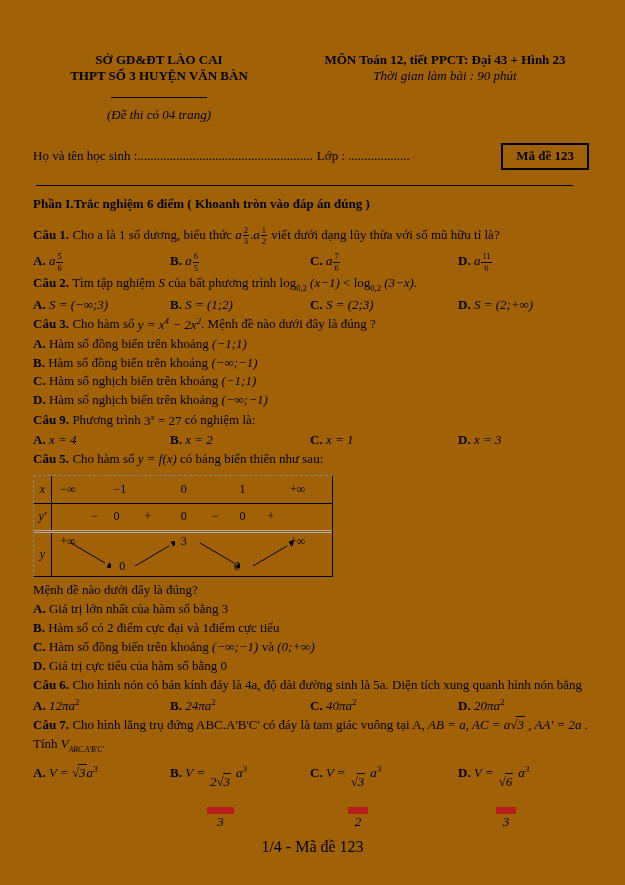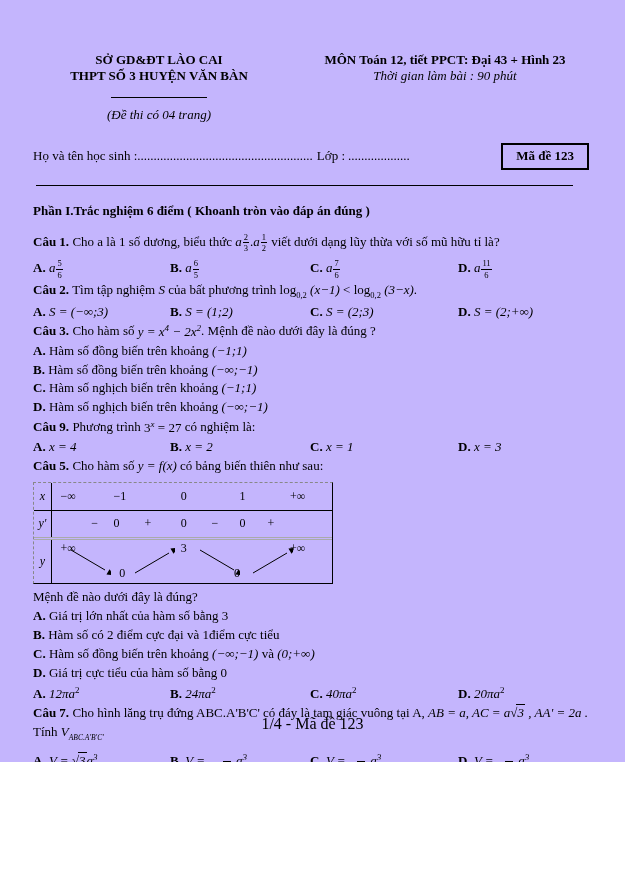--- a/index.html
+++ b/index.html
@@ -1,31 +1,31 @@
 <!DOCTYPE html>
 <html><head>
 <meta charset="utf-8">
 <style>
   html,body{margin:0;padding:0;background:#fff;}
-  .page{width:625px;height:762px;background:#c4b5fd;color:#000;position:relative;overflow:hidden;
+  .page{width:625px;height:885px;background:#a16207;color:#000;position:relative;overflow:hidden;
         font-family:"Liberation Serif","DejaVu Serif",serif;font-size:13px;line-height:1.3;}
   .inner{padding:52px 20px 0 33px;}
   .b{font-weight:bold;}
   .it{font-style:italic;}
   
   .header{display:flex;}
   .h-left{width:252px;text-align:center;line-height:1.2;}
   .h-left .rule{width:96px;border-top:1px solid #000;margin:14px auto 9px;}
   .h-right{flex:1;text-align:center;line-height:1.2;}
   .h-right .t1{font-size:13.5px;}
   
   .student{display:flex;align-items:center;margin-top:20px;white-space:nowrap;}
   .code-box{border:2px solid #000;padding:3px 13px;font-weight:bold;margin-left:auto;margin-right:16px;}
   .hr{border-top:1.7px solid #000;margin:15px 32px 0 3px;}
-  .section-title{margin-top:17px;font-weight:bold;}
+  .section-title{margin-top:10px;font-weight:bold;}
   
   .q{}
   .qline{margin-top:2px;}
   .qlabel{font-weight:bold;}
   .math{font-style:italic;}
   .rm{font-style:normal;}
   .opts{display:grid;grid-template-columns:137px 140px 148px auto;margin-top:3px;}
   .optlist .opt{margin-top:2px;}
   .okey{font-weight:bold;}
   
@@ -230,20 +230,24 @@
       </div>
 
       <div>Mệnh đề nào dưới đây là đúng?</div>
       <div class="opt"><b class="okey">A.</b> <span>Giá trị lớn nhất của hàm số bằng 3</span></div>
       <div class="opt"><b class="okey">B.</b> <span>Hàm số có 2 điểm cực đại và 1điểm cực tiểu</span></div>
       <div class="opt"><b class="okey">C.</b> <span>Hàm số đồng biến trên khoảng</span> <i>(−∞;−1)</i> <span>và</span> <i>(0;+∞)</i></div>
       <div class="opt"><b class="okey">D.</b> <span>Giá trị cực tiểu của hàm số bằng 0</span></div>
     </div>
 
     <div class="q">
+      <div class="qline">
+        <b class="qlabel">Câu 6.</b>
+        <span>Cho hình nón có bán kính đáy là 4a, độ dài đường sinh là 5a. Diện tích xung quanh hình nón bằng</span>
+      </div>
       <div class="opts">
         <div class="opt"><b class="okey">A.</b> <i>12πa</i><sup class="s">2</sup></div>
         <div class="opt"><b class="okey">B.</b> <i>24πa</i><sup class="s">2</sup></div>
         <div class="opt"><b class="okey">C.</b> <i>40πa</i><sup class="s">2</sup></div>
         <div class="opt"><b class="okey">D.</b> <i>20πa</i><sup class="s">2</sup></div>
       </div>
     </div>
 
     <div class="q">
       <div class="qline">

